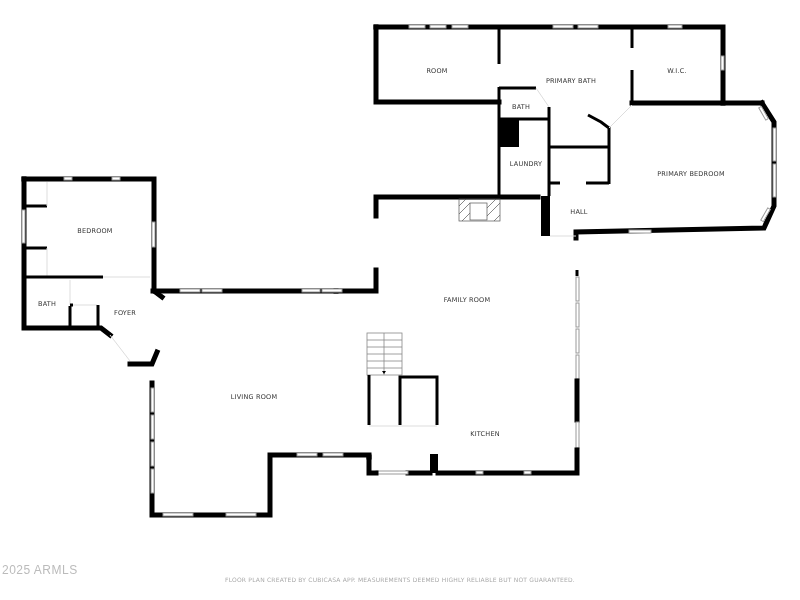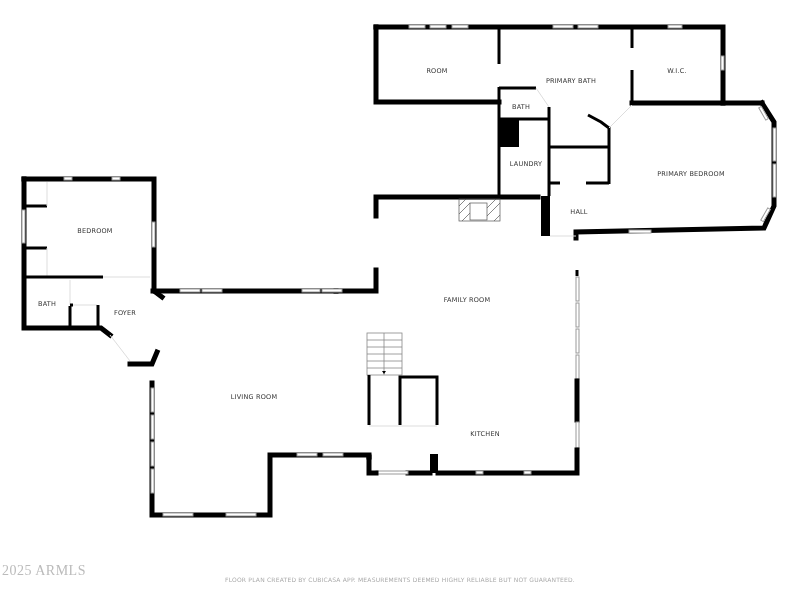--- a/index.html
+++ b/index.html
@@ -5,21 +5,21 @@
   html, body { margin:0; padding:0; background:#ffffff; }
   body { width:800px; height:600px; position:relative; overflow:hidden; font-family:"Liberation Sans", sans-serif; }
   #plan { position:absolute; left:0; top:0; width:800px; height:600px; }
   .wall { stroke:#000; stroke-width:5; fill:none; stroke-linecap:square; }
   .wall-thin { stroke:#000; stroke-width:3; fill:none; }
   .win { stroke:#999; stroke-width:1; fill:#fff; }
   .open { stroke:#ddd; stroke-width:1; fill:none; }
   .label { font-family:"DejaVu Sans", sans-serif; font-size:6.5px; fill:#333; text-anchor:middle; letter-spacing:0.2px; }
   .stair { stroke:#888; stroke-width:0.8; fill:#fff; }
   .hatch { stroke:#555; stroke-width:0.7; fill:none; }
-  .copyright { position:absolute; left:2px; top:563px; font-size:14px; color:#bbb; letter-spacing:0.5px; font-family:Liberation Serif, serif; font-weight:300; }
+  .copyright { position:absolute; left:2px; top:563px; font-size:12px; color:#bbb; letter-spacing:0.5px; font-family:Liberation Sans, sans-serif; font-weight:300; }
   .disclaimer { position:absolute; left:0; width:800px; top:576px; text-align:center; font-size:6px; color:#aaa; font-family:"DejaVu Sans", sans-serif; letter-spacing:0.2px; }
 </style>
 </head>
 <body>
 
 <svg id="plan" viewBox="0 0 800 600" xmlns="http://www.w3.org/2000/svg">
 
   <g>
 
     <polyline class="wall" points="376,27 723,27 723,103"></polyline>

